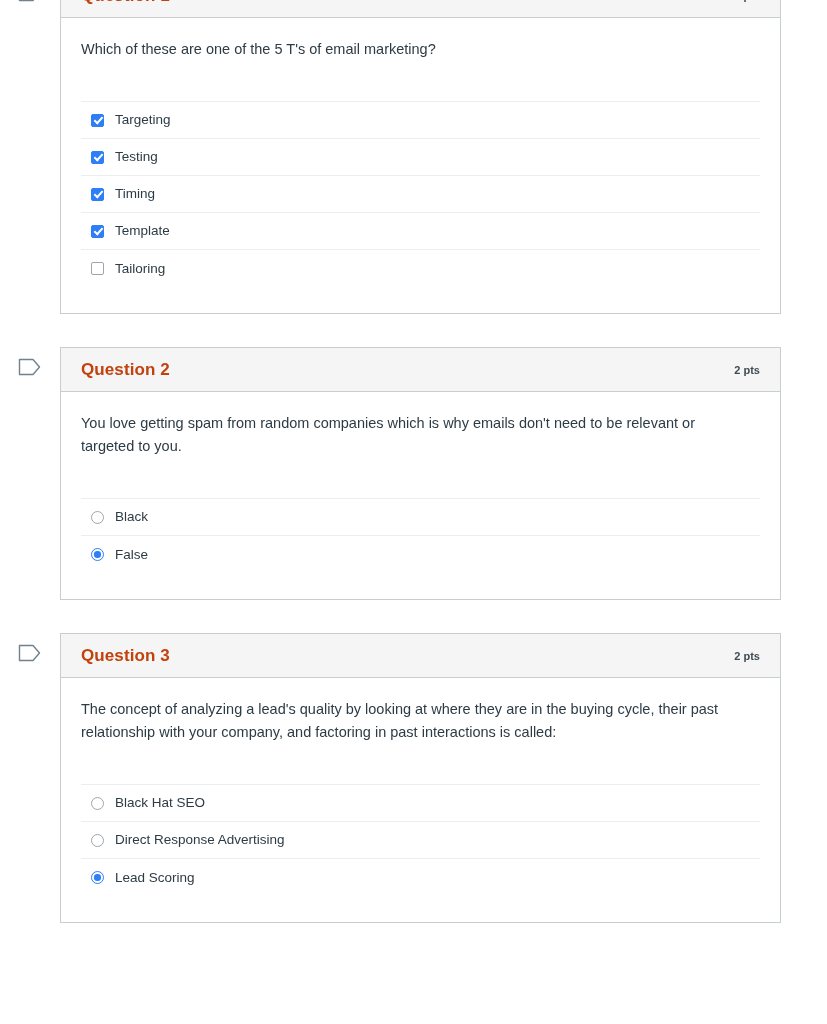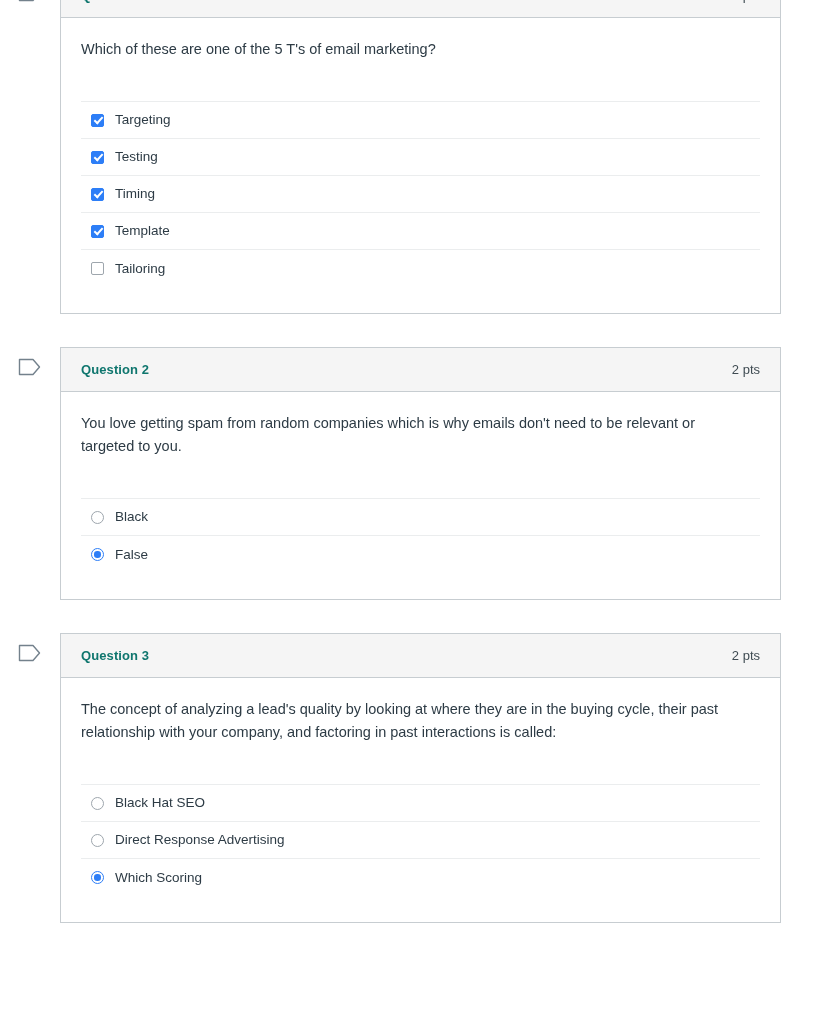--- a/index.html
+++ b/index.html
@@ -53,28 +53,28 @@
     background: #f5f5f5;
     border-bottom: 1px solid #c7cdd1;
     height: 44px;
     display: flex;
     align-items: center;
     justify-content: space-between;
     padding: 0 20px;
     box-sizing: border-box;
   }
   .question-name {
-    font-size: 13px;
+    font-size: 17px;
     font-weight: bold;
-    color: #0f766e;
+    color: #c2410c;
     letter-spacing: .1px;
   }
   .question-points {
-    font-size: 13px;
-    font-weight: normal;
+    font-size: 11px;
+    font-weight: bold;
     color: #3f4b52;
   }
 
   .question-body {
     padding: 20px 20px 0 20px;
   }
   .question-text {
     font-size: 14.5px;
     line-height: 23px;
     color: #2d3b45;
@@ -252,20 +252,20 @@
             <div class="answer-row">
               <span class="rdo"></span>
               <span class="answer-label">Black Hat SEO</span>
             </div>
             <div class="answer-row">
               <span class="rdo"></span>
               <span class="answer-label">Direct Response Advertising</span>
             </div>
             <div class="answer-row">
               <span class="rdo checked"></span>
-              <span class="answer-label">Which Scoring</span>
+              <span class="answer-label">Lead Scoring</span>
             </div>
           </div>
           <div class="body-bottom-pad"></div>
         </div>
       </div>
     </div>
   </div>
 
 </body></html>

